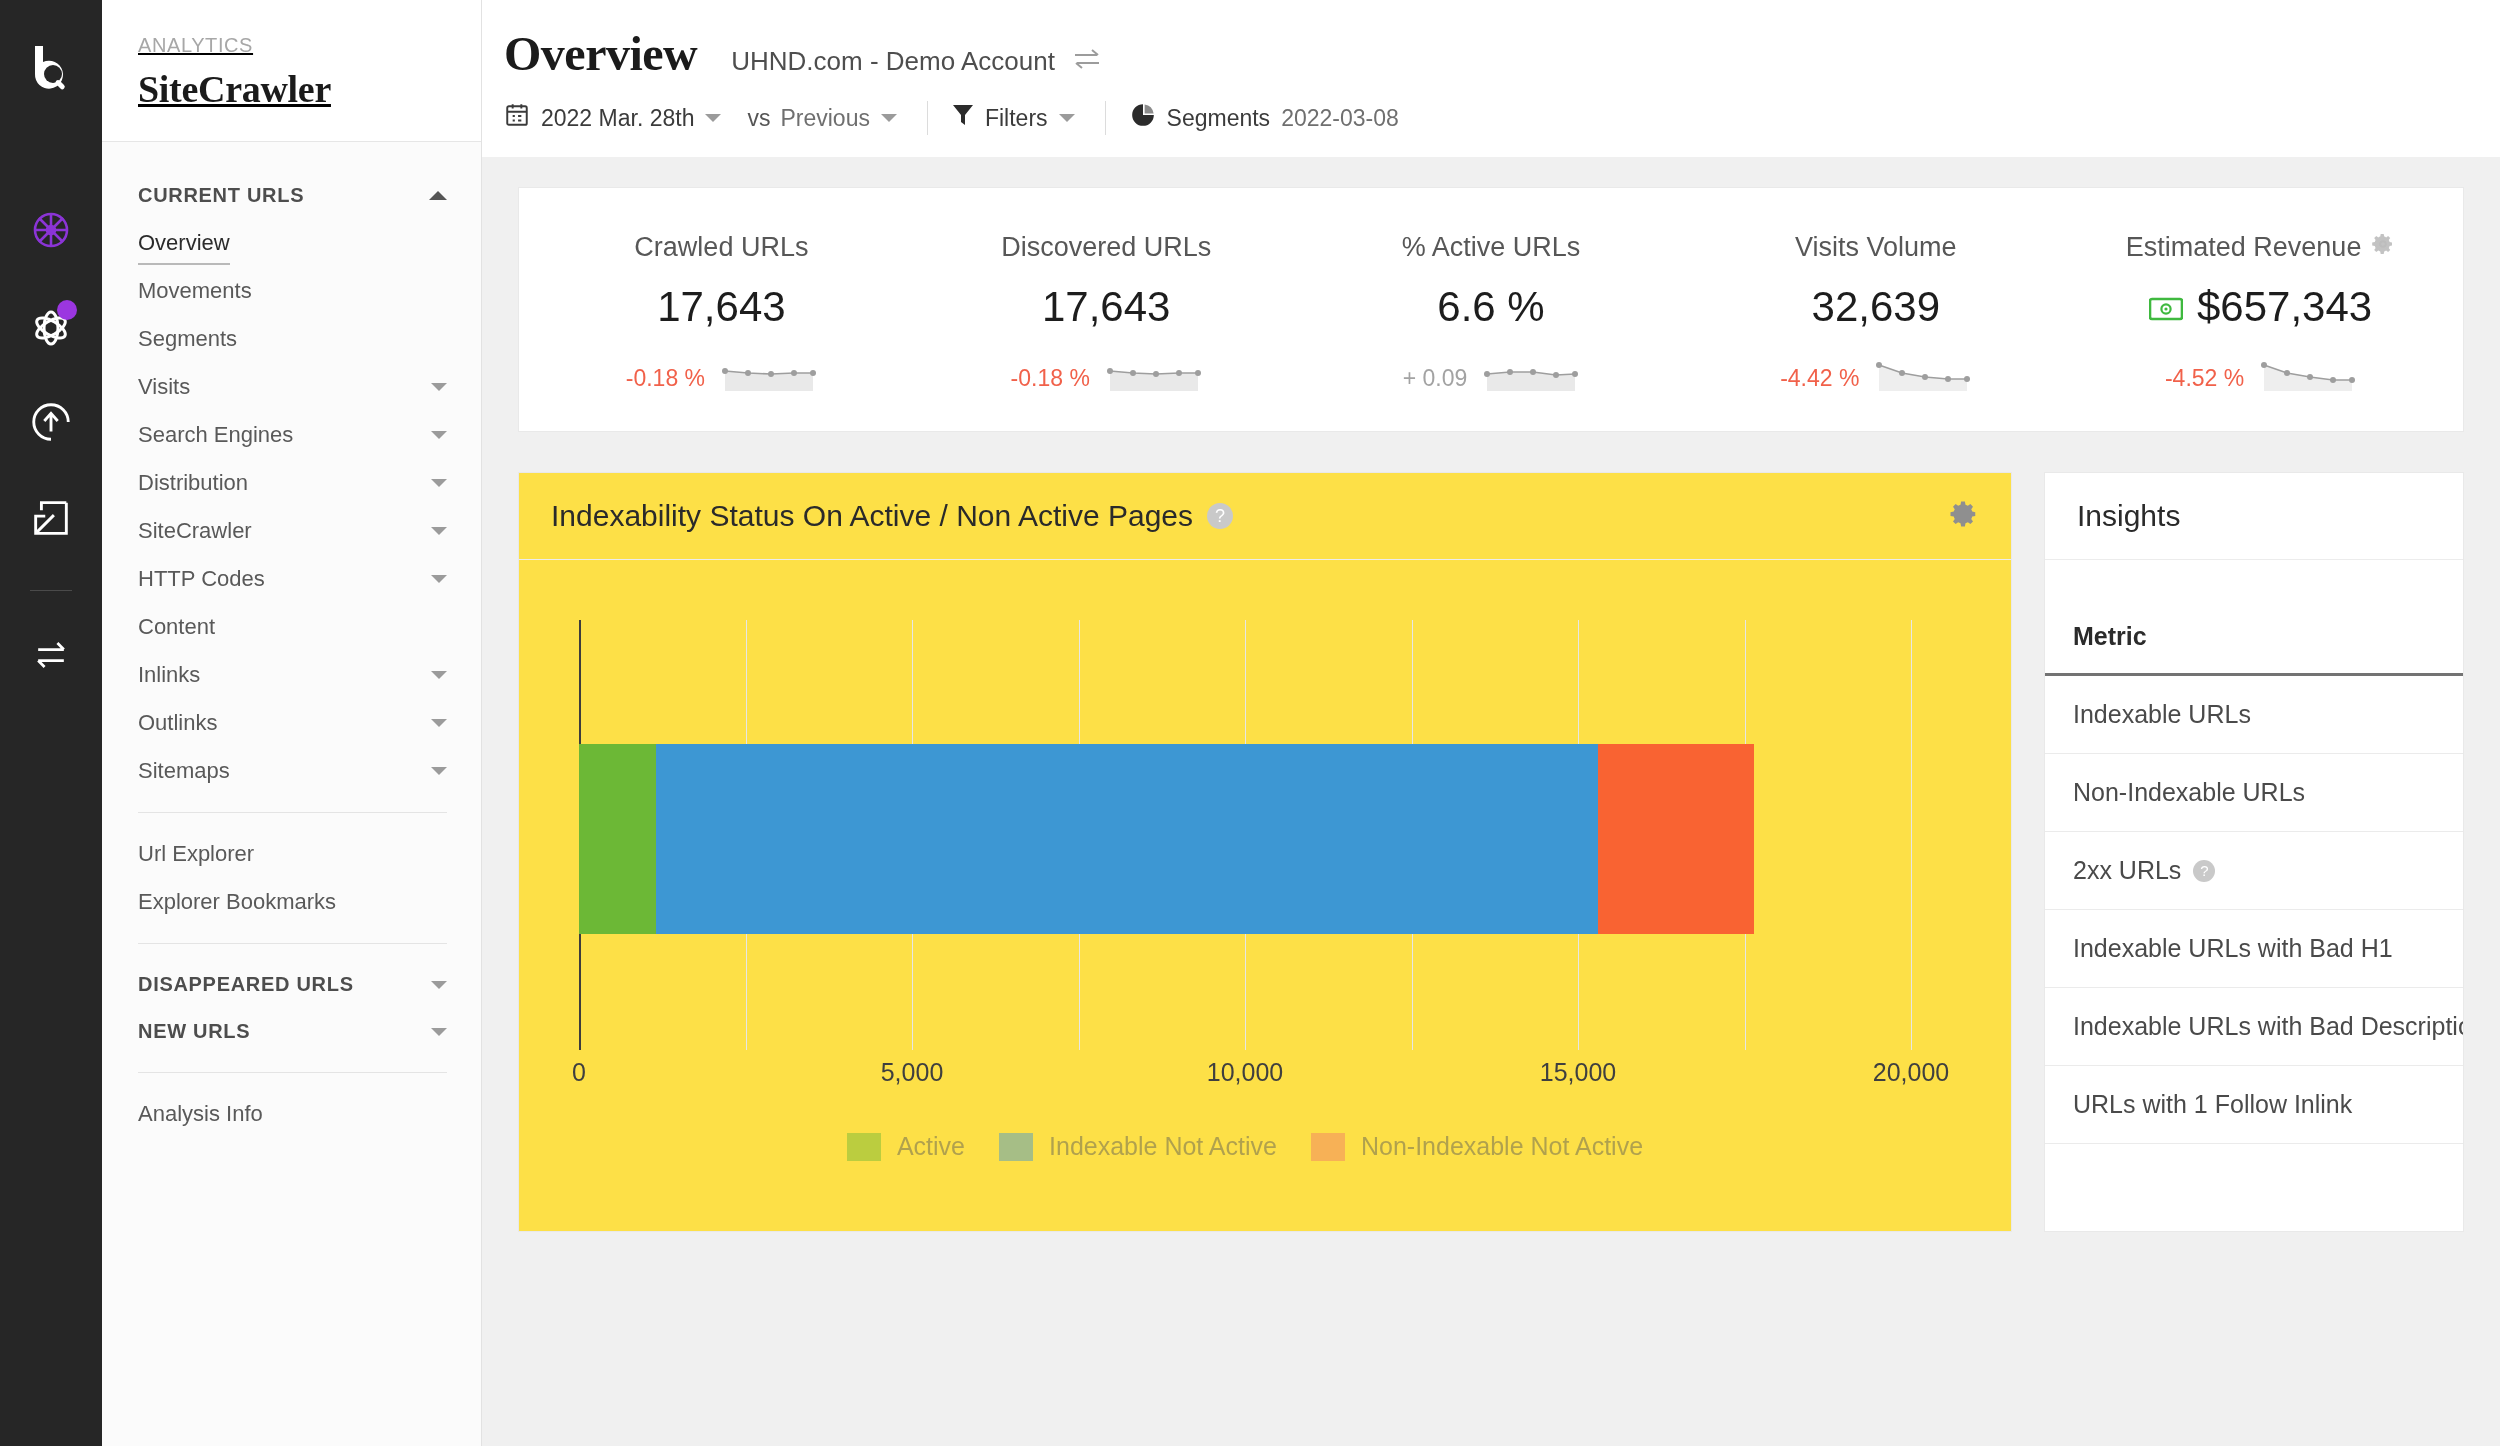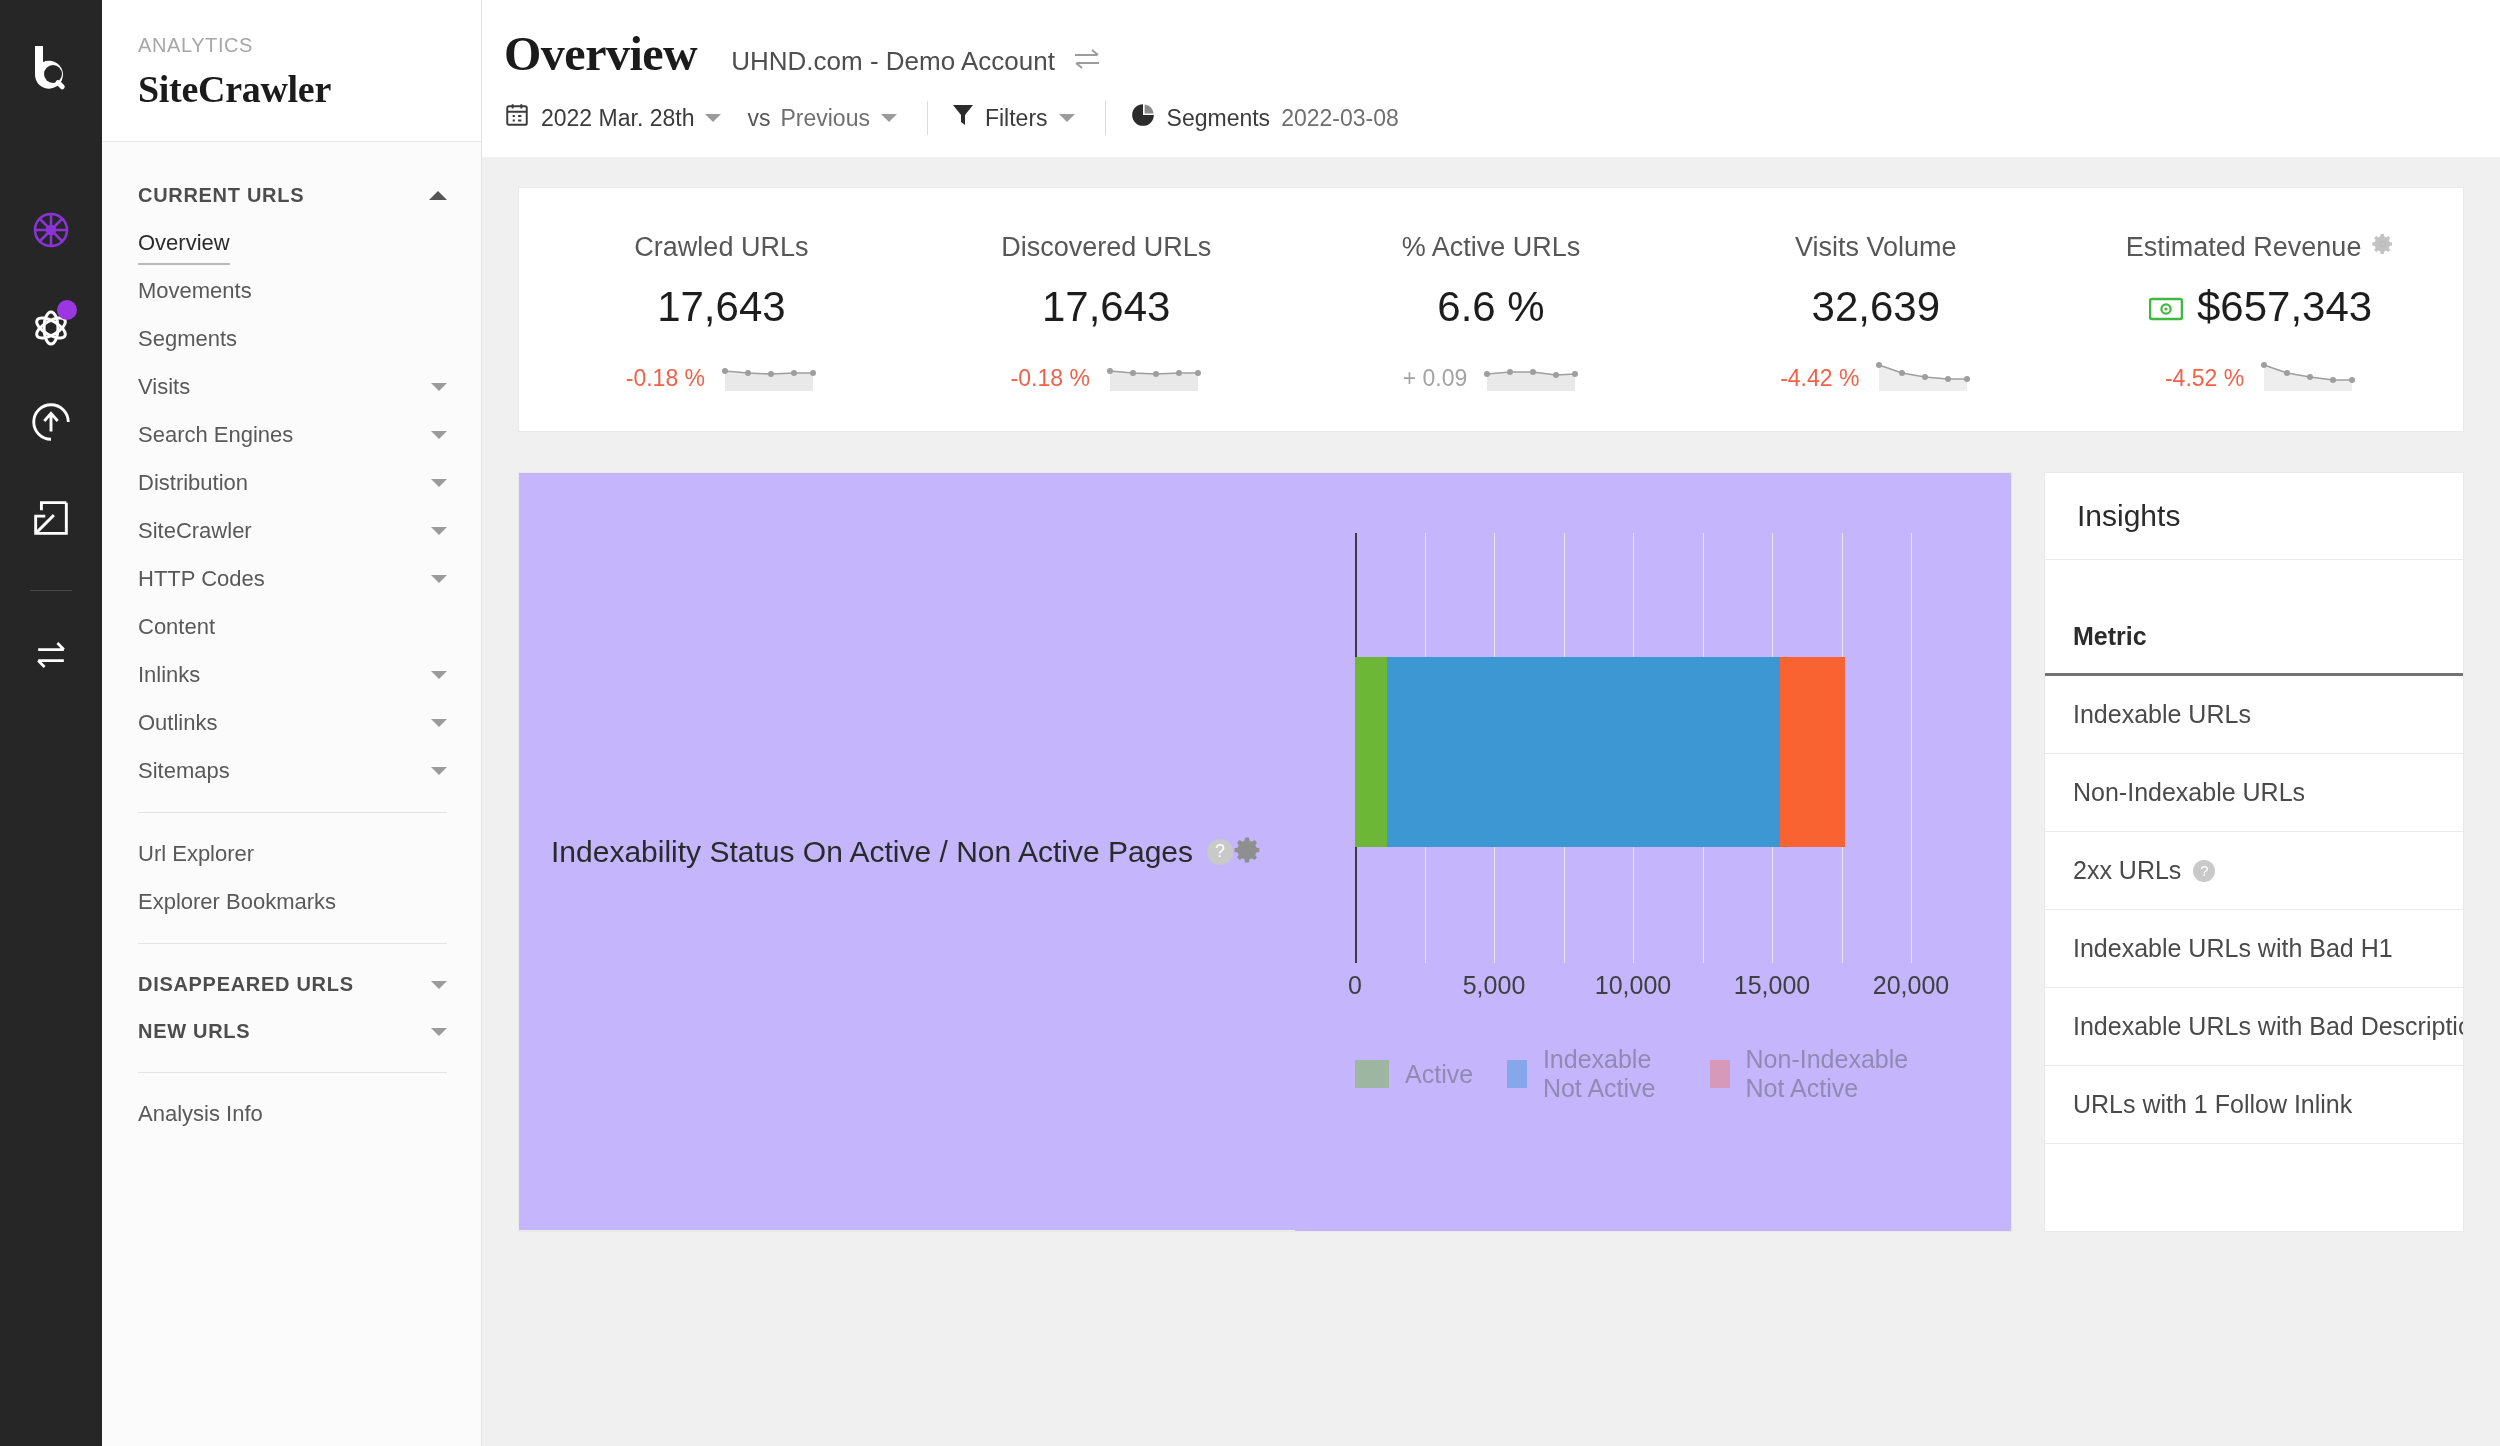--- a/index.html
+++ b/index.html
@@ -35,20 +35,21 @@
   .nav {
     width: 380px; flex: 0 0 380px; height: 1446px;
     background: #fbfbfb;
     border-right: 1px solid #e2e2e2;
     display: flex; flex-direction: column;
   }
   .nav-head {
     padding: 34px 0 30px 36px;
     border-bottom: 1px solid #e6e6e6;
     background: #fff;
+    text-decoration: underline;
   }
   .nav-kicker {
     font-size: 20px; letter-spacing: .6px; color: #a7a7a7; font-weight: 400;
     margin-bottom: 10px;
   }
   .nav-title {
     font-family: "Liberation Serif", serif;
     font-size: 38px; font-weight: 700; color: #1b1b1b; letter-spacing: -.3px;
   }
   .nav-body { padding: 30px 0 0 0; flex: 1; }
@@ -117,21 +118,21 @@
   }
   .kpi-foot { display: flex; align-items: center; gap: 16px; }
   .delta { font-size: 23px; }
   .delta.neg { color: #f1614a; }
   .delta.flat { color: #a3a3a3; }
   .spark { display: block; }
   .gear-icon { display: inline-block; }
 
   
   .row { display: flex; gap: 32px; margin-top: 40px; height: 760px; }
-  .chart-card { flex: 1; background: #c4b5fd; border: 1px solid #e9e9e9; display: flex; flex-direction: row; }
+  .chart-card { flex: 1; background: #fde047; border: 1px solid #e9e9e9; display: flex; flex-direction: column; }
   .chart-head {
     display: flex; align-items: center; justify-content: space-between;
     padding: 26px 32px; border-bottom: 1px solid #ececec;
   }
   .chart-title { font-size: 30px; color: #2a2a2a; display: flex; align-items: center; gap: 14px; }
   .help-badge {
     width: 26px; height: 26px; border-radius: 50%;
     background: #c9c9c9; color: #fff; font-size: 18px;
     display: inline-flex; align-items: center; justify-content: center;
   }

